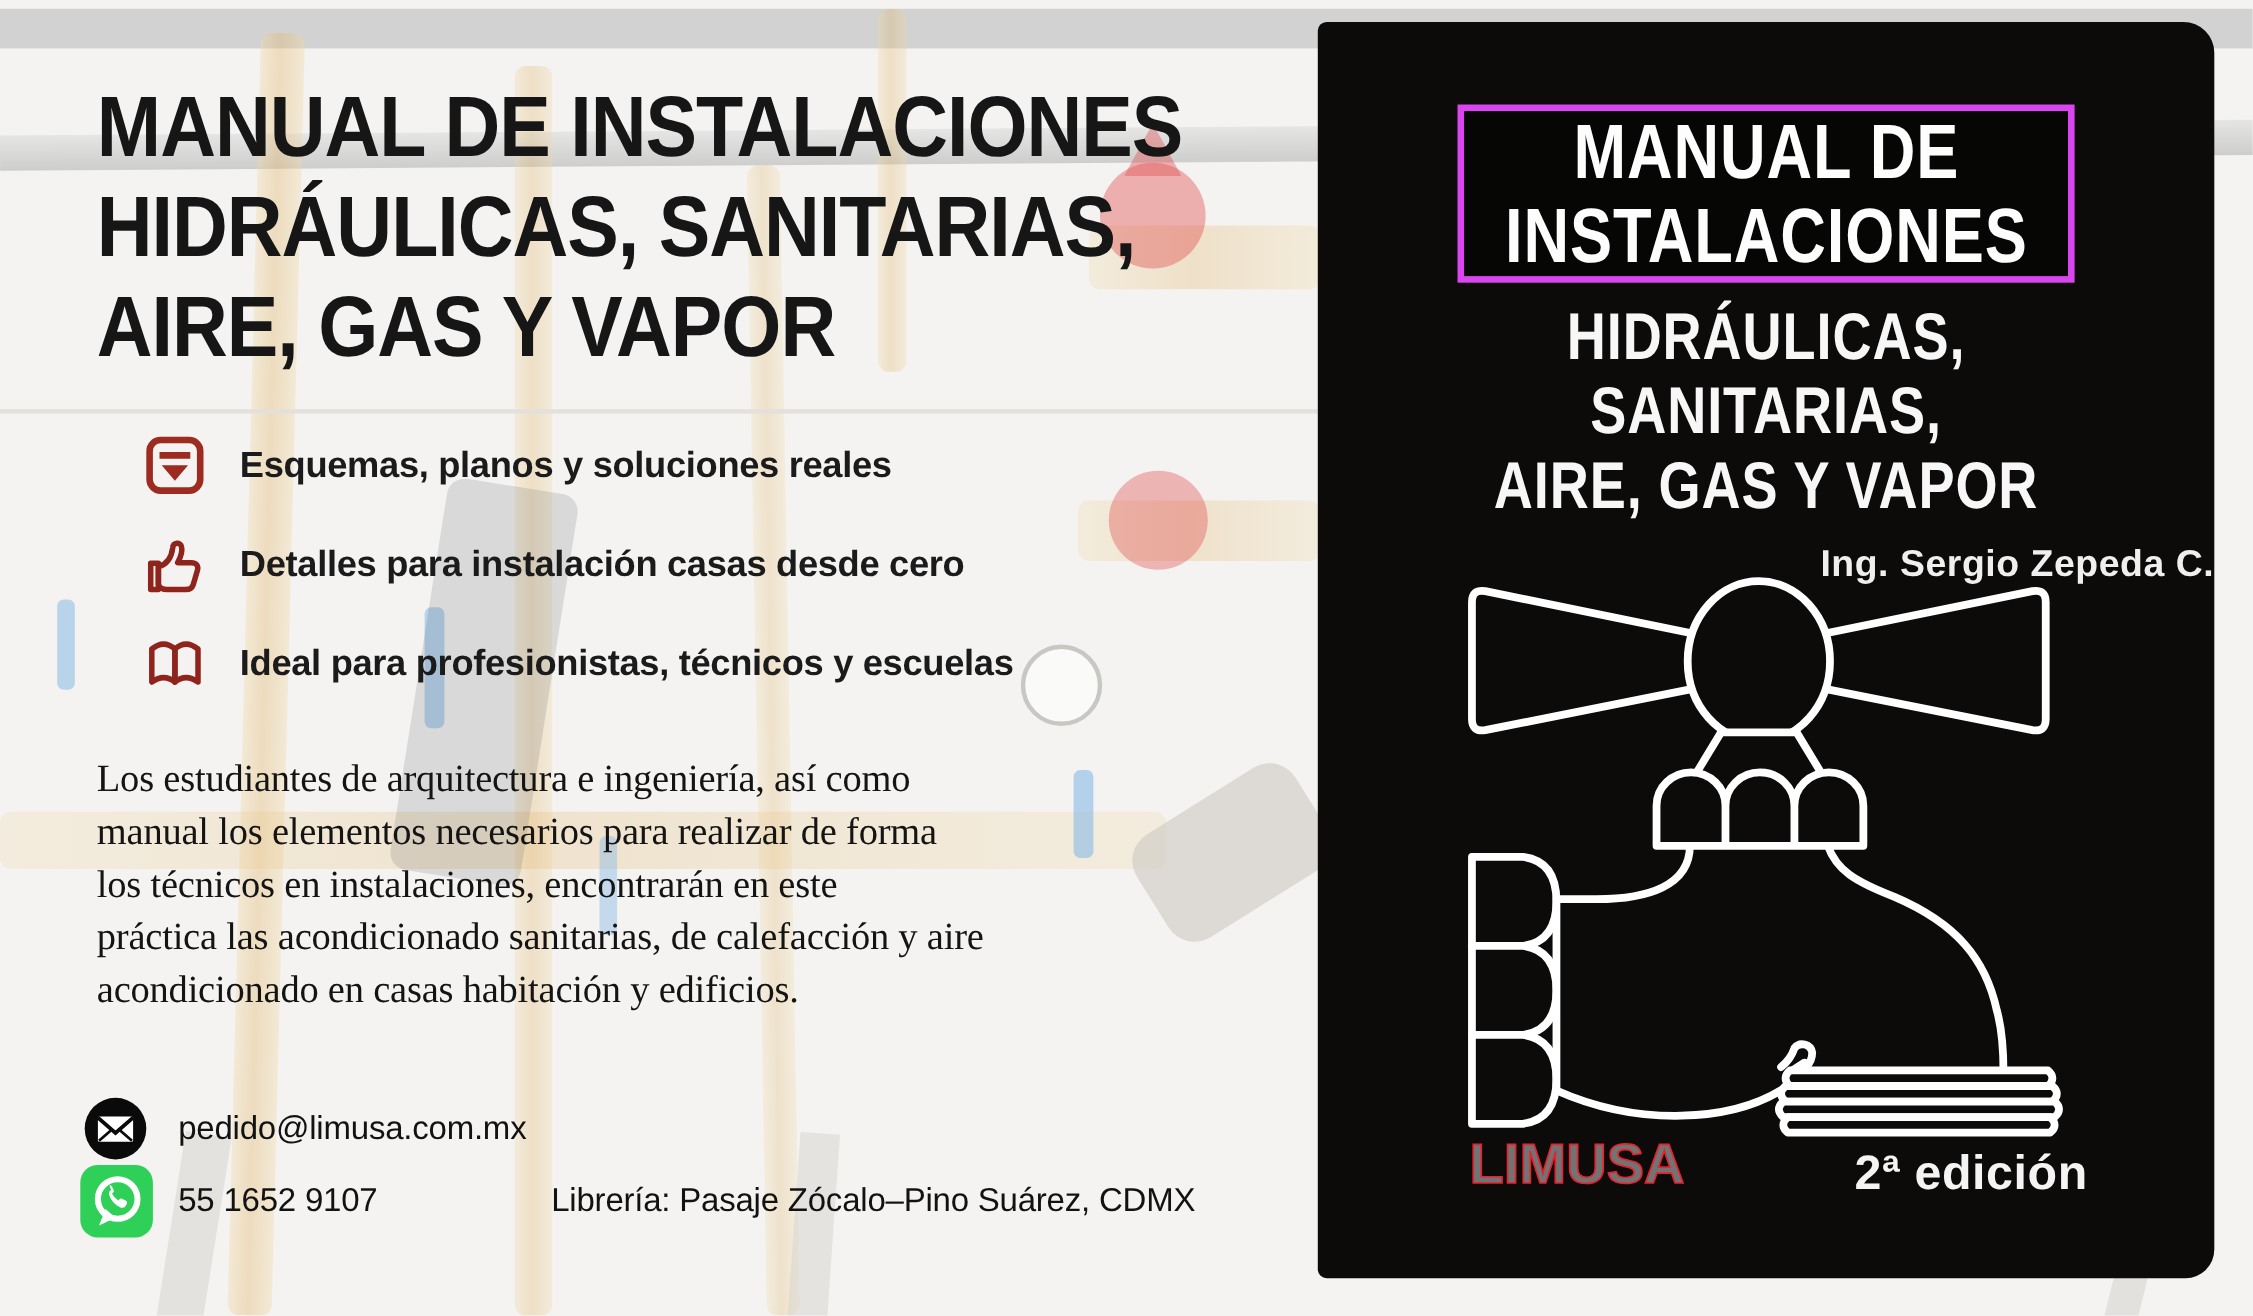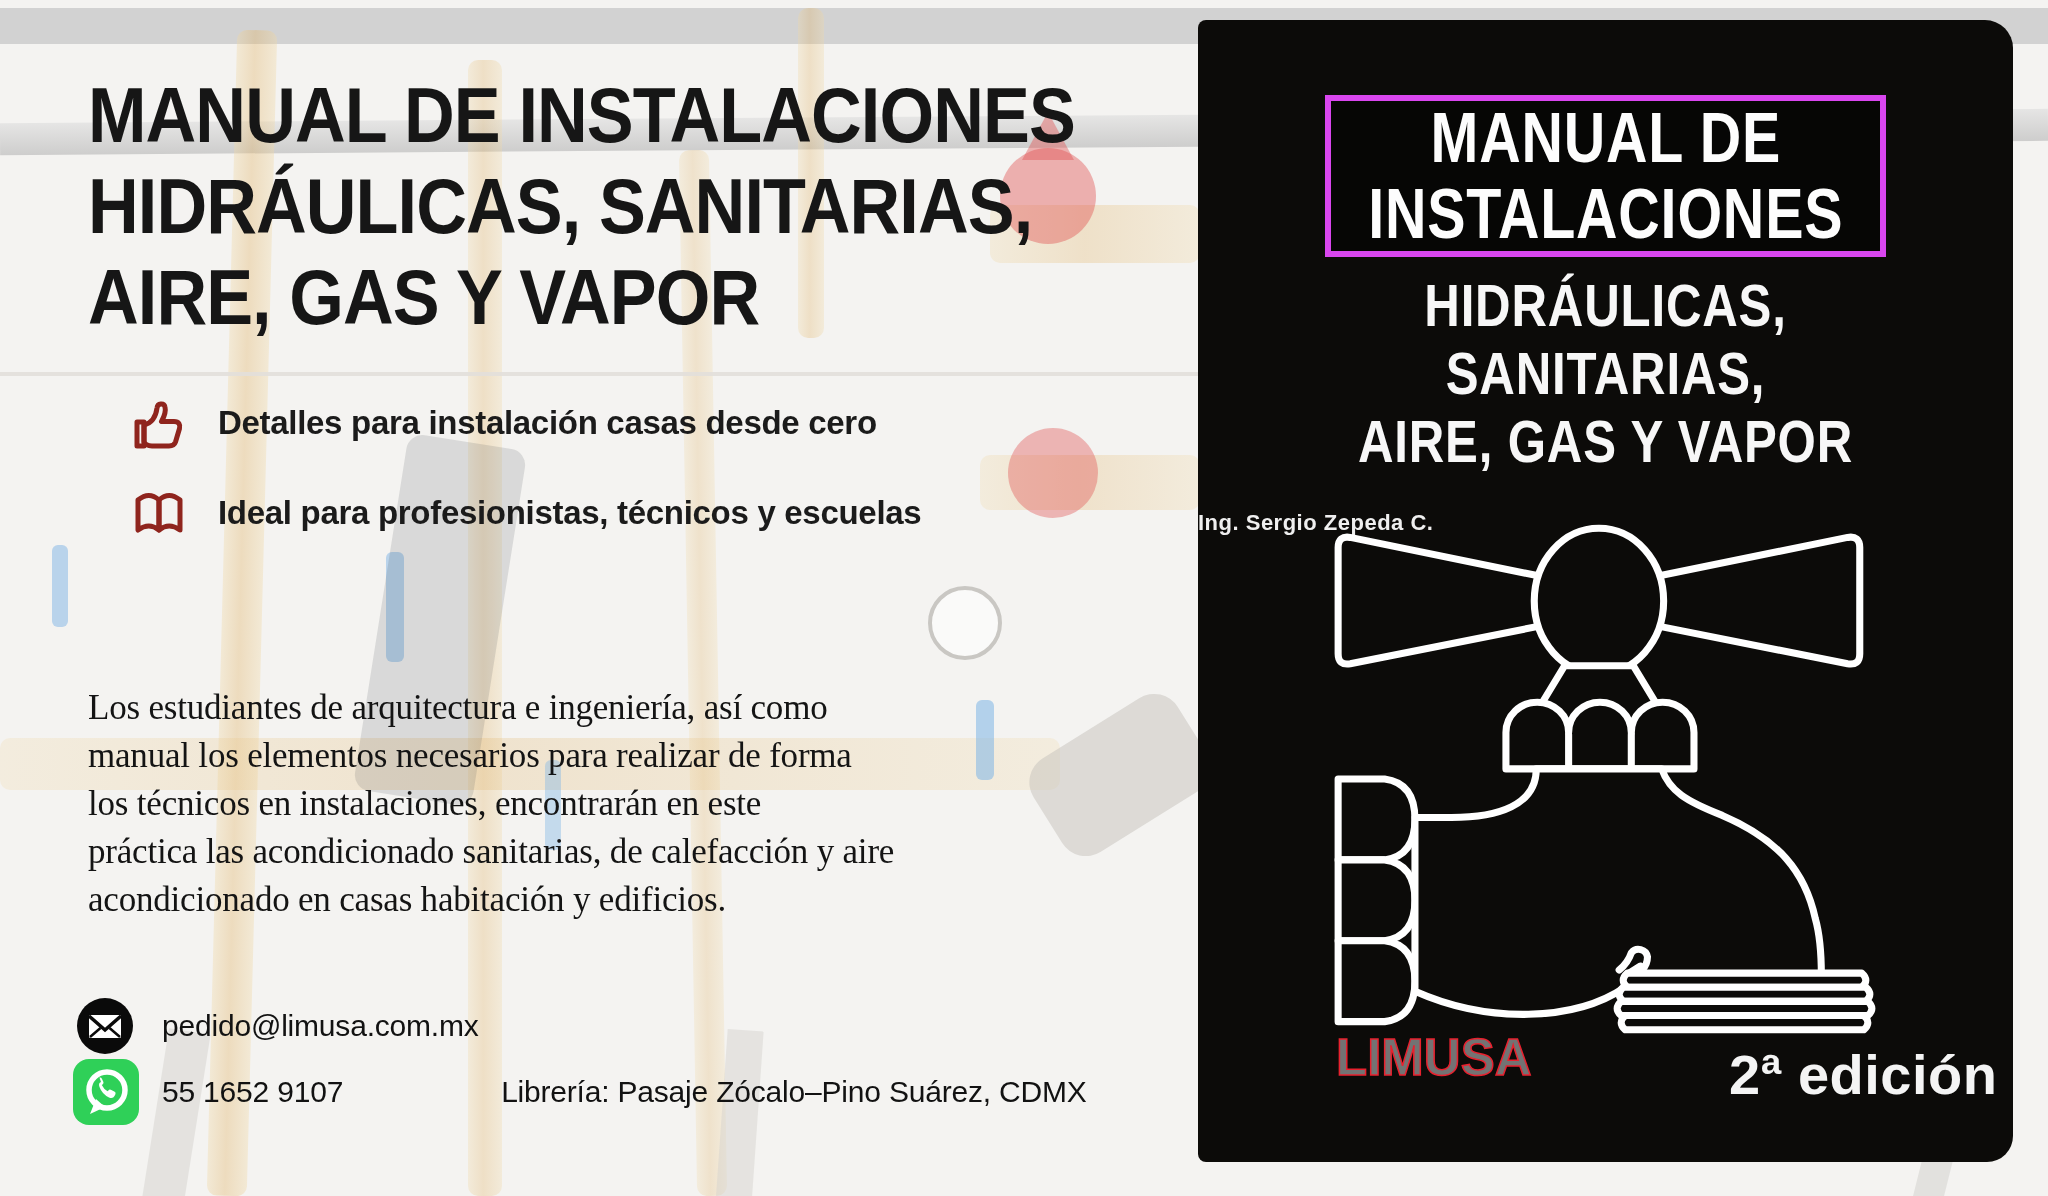--- a/index.html
+++ b/index.html
@@ -69,32 +69,32 @@
   .cover-box-line{
     font-size:70px;font-weight:bold;color:#fdfdfd;line-height:76px;letter-spacing:1px;
     transform:scale(.82,1);transform-origin:50% 50%;white-space:nowrap;
   }
   .cover-sub{position:absolute;left:0;top:252px;width:100%;text-align:center;}
   .cover-sub-line{
     font-size:60px;font-weight:bold;color:#f7f7f7;line-height:68px;letter-spacing:1px;
     transform:scale(.82,1);transform-origin:50% 50%;white-space:nowrap;
   }
   .cover-author{
-    position:absolute;left:0;top:474px;width:100%;text-align:left;
-    font-size:22px;font-weight:bold;color:#efefef;letter-spacing:.5px;margin-top:16px;
+    position:absolute;left:0;top:474px;width:100%;text-align:right;
+    font-size:34px;font-weight:bold;color:#efefef;letter-spacing:.5px;
   }
   .faucet{position:absolute;left:128px;top:498px;}
   .cover-publisher{
     position:absolute;left:138px;top:1008px;
     font-size:51px;font-weight:bold;color:#737373;letter-spacing:0;
     -webkit-text-stroke:1.5px #e8212e;
   }
   .cover-edition{
     position:absolute;left:488px;top:1022px;
-    font-size:56px;font-weight:bold;color:#f4f4f4;letter-spacing:.5px;margin-left:43px;
+    font-size:44px;font-weight:bold;color:#f4f4f4;letter-spacing:.5px;
   }
 </style>
 </head>
 <body>
 
 <div class="bg" aria-hidden="true">
   <div class="bg-topband"></div>
   <div class="bg-hpipe1"></div>
   <div class="bg-vp1 vpipe"></div>
   <div class="bg-vp2 vpipe"></div>
@@ -121,20 +121,28 @@
 
 <div class="main-title">
   <div>MANUAL DE INSTALACIONES</div>
   <div>HIDRÁULICAS, SANITARIAS,</div>
   <div>AIRE, GAS Y VAPOR</div>
 </div>
 
 <div class="features">
   <div class="feature-row">
     <svg class="feature-icon" viewBox="0 0 58 58">
+      <rect x="6" y="6" width="46" height="46" rx="10" fill="none" stroke="#9d2b1f" stroke-width="6"></rect>
+      <line x1="15" y1="20" x2="43" y2="20" stroke="#9d2b1f" stroke-width="6"></line>
+      <polygon points="17,29 41,29 29,43" fill="#9d2b1f"></polygon>
+    </svg>
+    <span class="feature-text">Esquemas, planos y soluciones reales</span>
+  </div>
+  <div class="feature-row">
+    <svg class="feature-icon" viewBox="0 0 58 58">
       <g fill="none" stroke="#8f241d" stroke-width="5" stroke-linejoin="round" stroke-linecap="round">
         <path d="M7,28 H14 V52 H7 Z"></path>
         <path d="M14,31 C22,29 26,22 27,14 C27.5,9 34,8.5 35,13 C36,17 34,23 31.5,27.5 L44,27.5 C49,27.5 50.5,31 49.5,34.5 L45.5,48 C44.5,51 42,52 39,52 L22,52 C18,52 14,50 14,47 Z"></path>
       </g>
     </svg>
     <span class="feature-text">Detalles para instalación casas desde cero</span>
   </div>
   <div class="feature-row">
     <svg class="feature-icon" viewBox="0 0 58 58">
       <g fill="none" stroke="#8f241d" stroke-width="5" stroke-linejoin="round" stroke-linecap="round">

